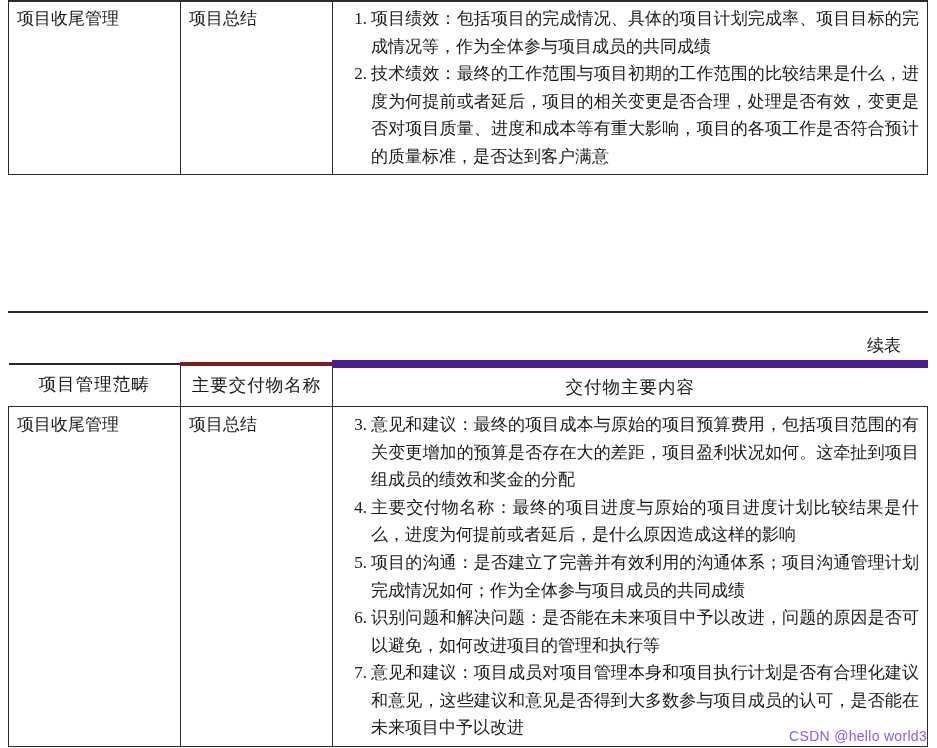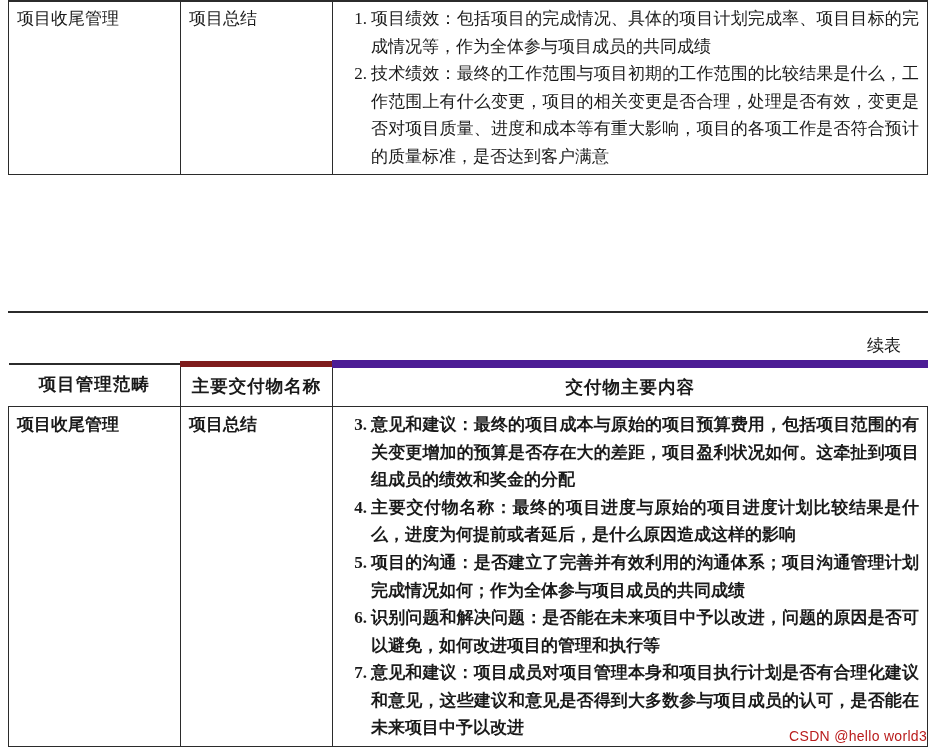--- a/index.html
+++ b/index.html
@@ -152,56 +152,56 @@
   }
   table.main-table {
     border-collapse: collapse;
     width: 100%;
     table-layout: fixed;
   }
   table.main-table td, table.main-table th {
     border: 1px solid #2b2b2b;
     vertical-align: top;
     padding: 4px 8px;
-    font-weight: bold;
+    font-weight: normal;
     font-size: 17px;
     line-height: 1.62;
   }
   table.main-table thead th {
     text-align: center;
     padding: 5px 4px;
     font-size: 17.5px;
     letter-spacing: 1px;
   }
   table.main-table thead th.th-left {
     border-top: 2px solid #2b2b2b;
     border-left: none;
     border-right: 1px solid #2b2b2b;
   }
   table.main-table thead th.th-mid {
-    border-top: 6px solid #7f1d1d;
+    border-top: 4px solid #7f1d1d;
   }
   table.main-table thead th.th-right {
     border-top: 8px solid #4c1d95;
     border-right: none;
   }
   table.main-table tbody td.td-left {
     border-left: 1px solid #2b2b2b;
   }
   table.main-table tbody td.td-right {
     border-right: 1px solid #2b2b2b;
   }
 
   .watermark {
     position: absolute;
     right: 10px;
     bottom: 4px;
     font-family: "Liberation Sans", sans-serif;
     font-size: 14px;
-    color: #b91c1c;
+    color: #8b5cf6;
     letter-spacing: 0.3px;
   }
 </style>
 </head>
 <body>
 
 <div class="page">
 
   <div class="edge-rule"></div>
   <div class="top-block">
@@ -216,21 +216,21 @@
           <td class="cell-center-v">项目收尾管理</td>
           <td class="cell-deliv">项目总结</td>
           <td>
             <ol class="num-list">
               <li>
                 <span class="marker">1.</span>
                 <span class="li-text">项目绩效：包括项目的完成情况、具体的项目计划完成率、项目目标的完成情况等，作为全体参与项目成员的共同成绩</span>
               </li>
               <li>
                 <span class="marker">2.</span>
-                <span class="li-text">技术绩效：最终的工作范围与项目初期的工作范围的比较结果是什么，工作范围上有什么变更，项目的相关变更是否合理，处理是否有效，变更是否对项目质量、进度和成本等有重大影响，项目的各项工作是否符合预计的质量标准，是否达到客户满意</span>
+                <span class="li-text">技术绩效：最终的工作范围与项目初期的工作范围的比较结果是什么，进度为何提前或者延后，项目的相关变更是否合理，处理是否有效，变更是否对项目质量、进度和成本等有重大影响，项目的各项工作是否符合预计的质量标准，是否达到客户满意</span>
               </li>
             </ol>
           </td>
         </tr>
       </tbody>
     </table>
   </div>
 
   <div class="seam"></div>
 

